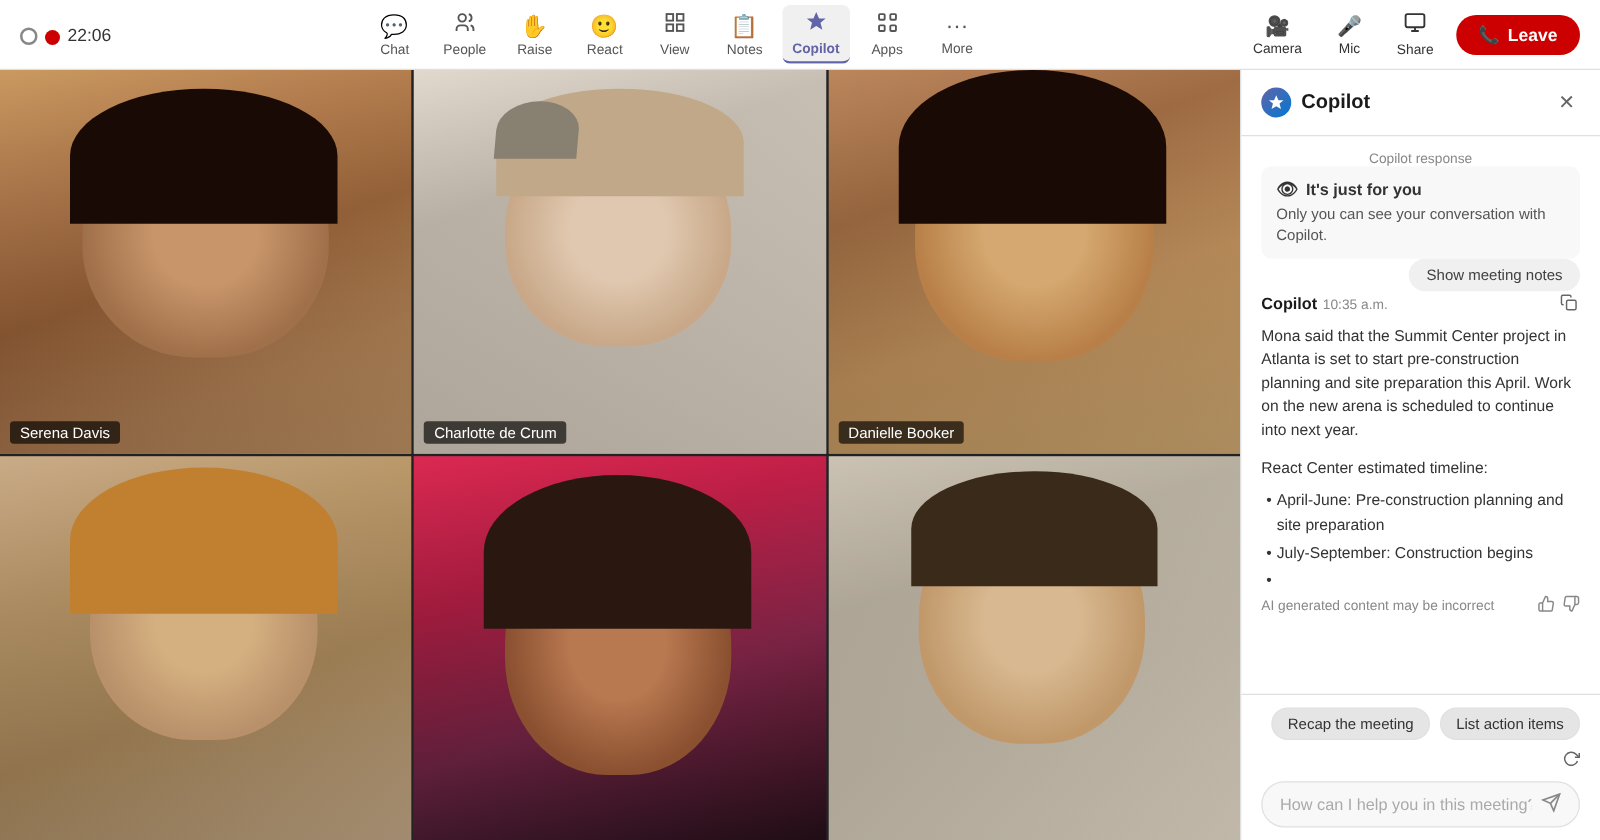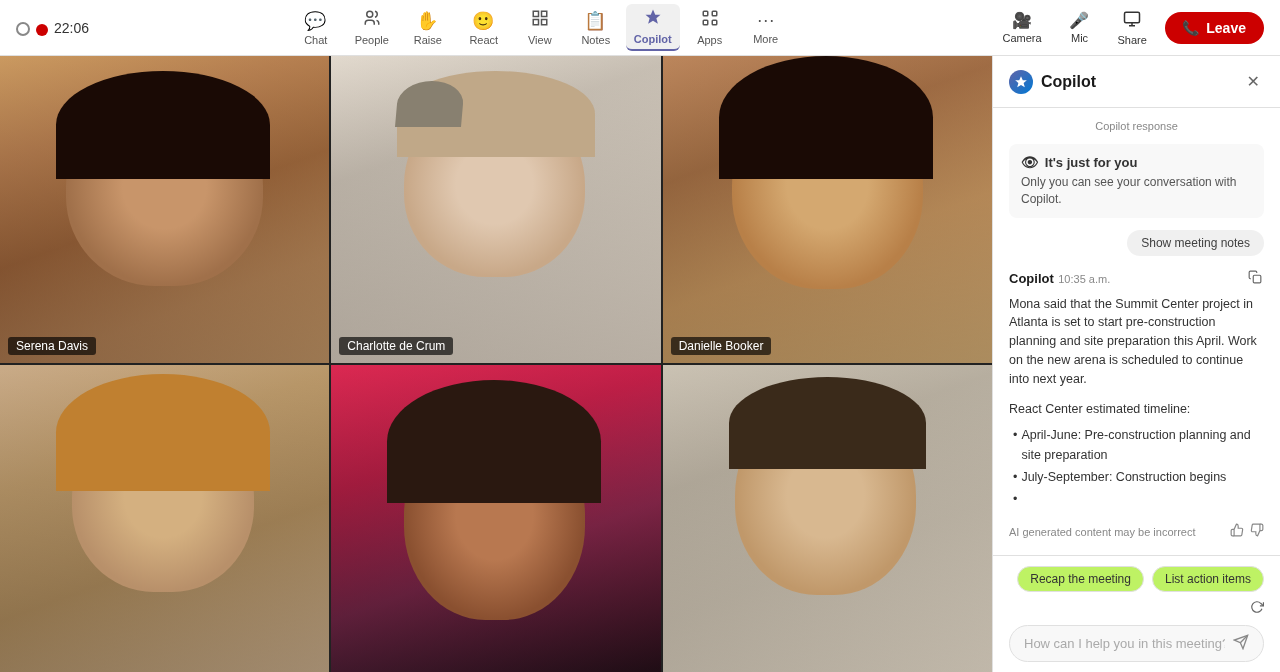--- a/index.html
+++ b/index.html
@@ -198,21 +198,21 @@
       padding: 4px;
       border-radius: 4px;
     }
 
     .copilot-body {
       flex: 1;
       overflow-y: auto;
       padding: 12px 16px;
       display: flex;
       flex-direction: column;
-      gap: 12px;
+      gap: 0;
     }
 
     .privacy-notice {
       background: #f8f8f8;
       border-radius: 8px;
       padding: 10px 12px;
       font-size: 12px;
       color: #333;
     }
     .privacy-notice .privacy-header {
@@ -312,21 +312,21 @@
       flex-direction: column;
       gap: 8px;
     }
     .quick-actions {
       display: flex;
       gap: 8px;
       justify-content: flex-end;
       flex-wrap: wrap;
     }
     .quick-btn {
-      background: #bef264;
+      background: #e5e5e5;
       border: 1px solid #e0e0e0;
       border-radius: 16px;
       padding: 5px 12px;
       font-size: 12px;
       cursor: pointer;
       color: #333;
     }
     .refresh-btn {
       background: none;
       border: none;

